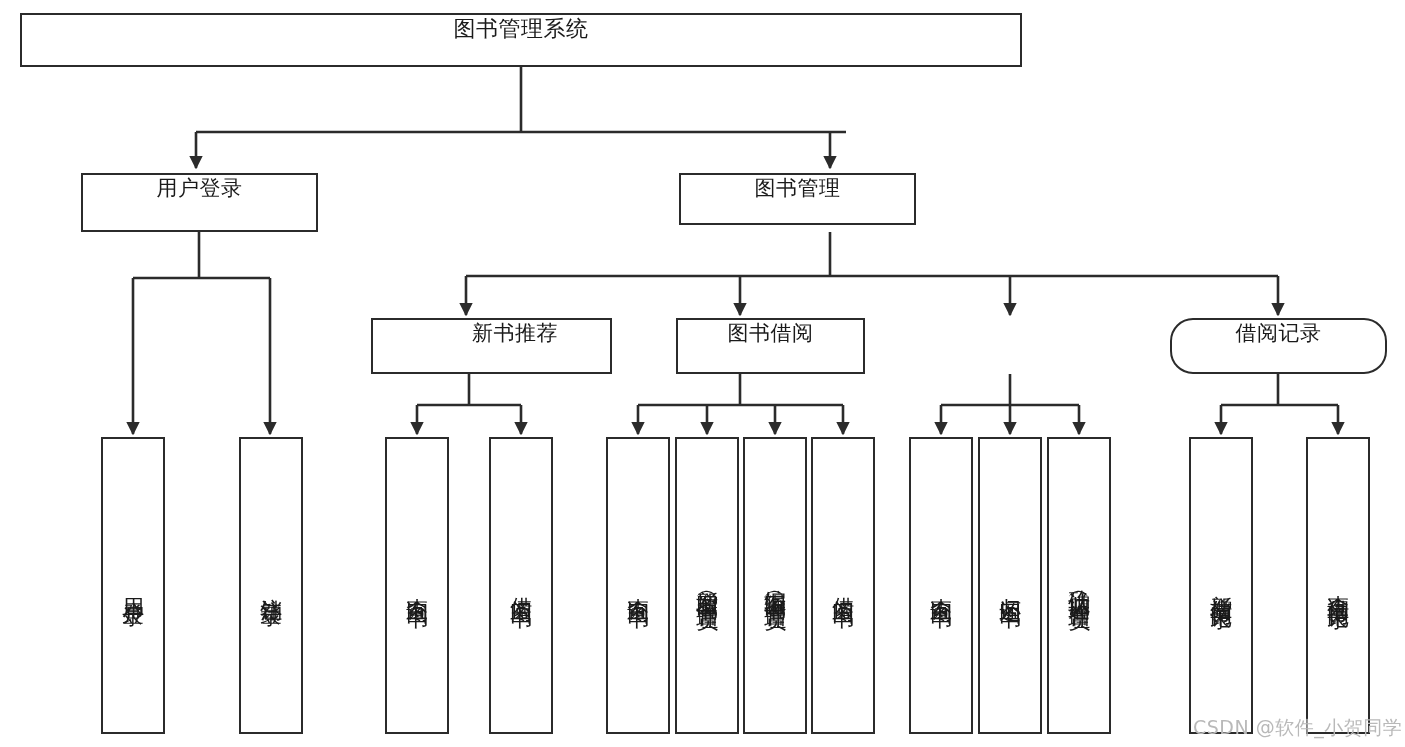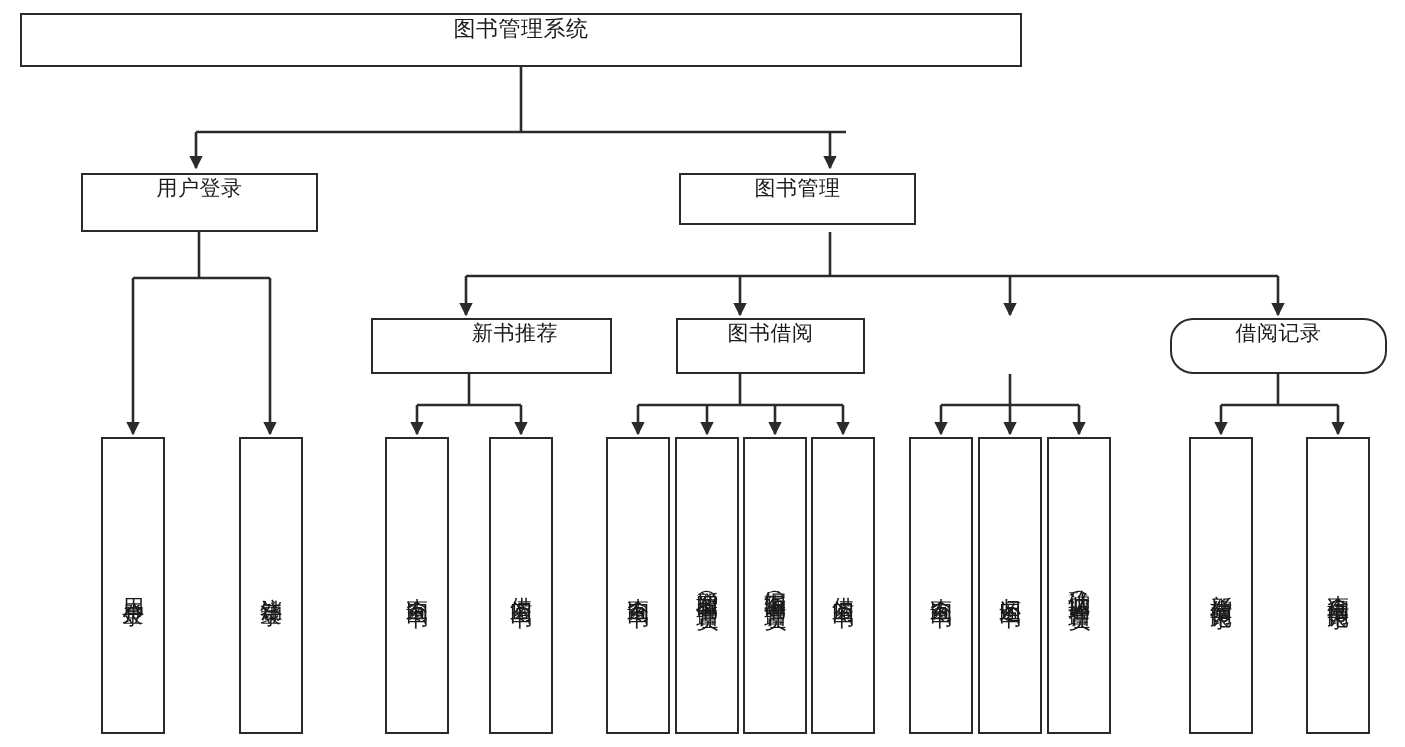--- a/index.html
+++ b/index.html
@@ -194,14 +194,15 @@
   </div>
 
   <div class="node vert" style="left:1189px; top:437px; width:64px; height:297px;">
     <span class="label">新增借阅记录</span>
   </div>
 
   <div class="node vert" style="left:1306px; top:437px; width:64px; height:297px;">
     <span class="label">查询借阅记录</span>
   </div>
 
+  <div class="watermark" style="left:1193px; top:715px;">CSDN @软件_小贺同学</div>
 
 </div>
 
 </body></html>

